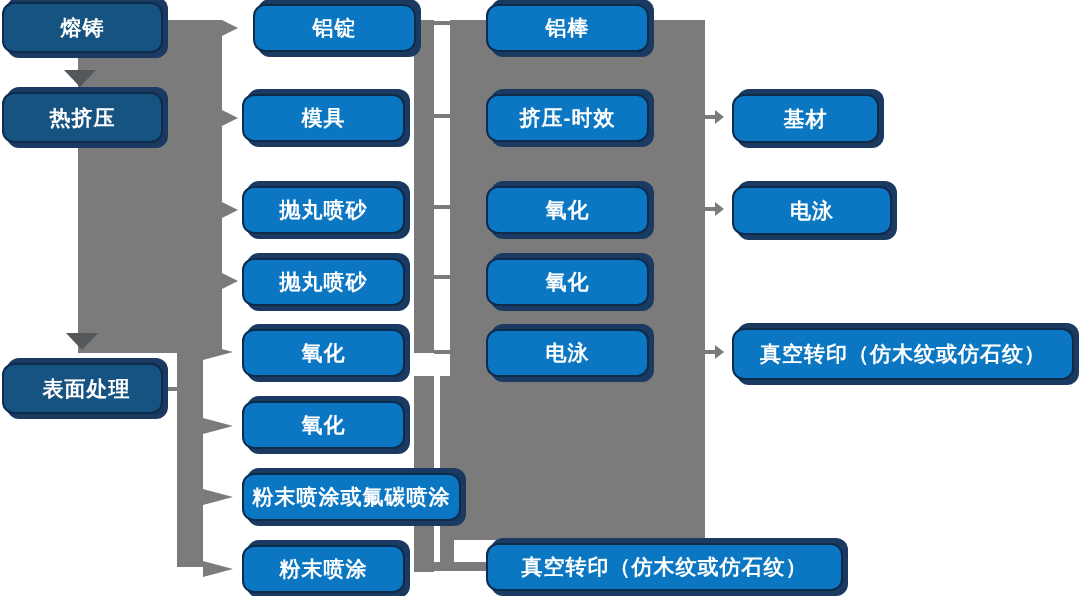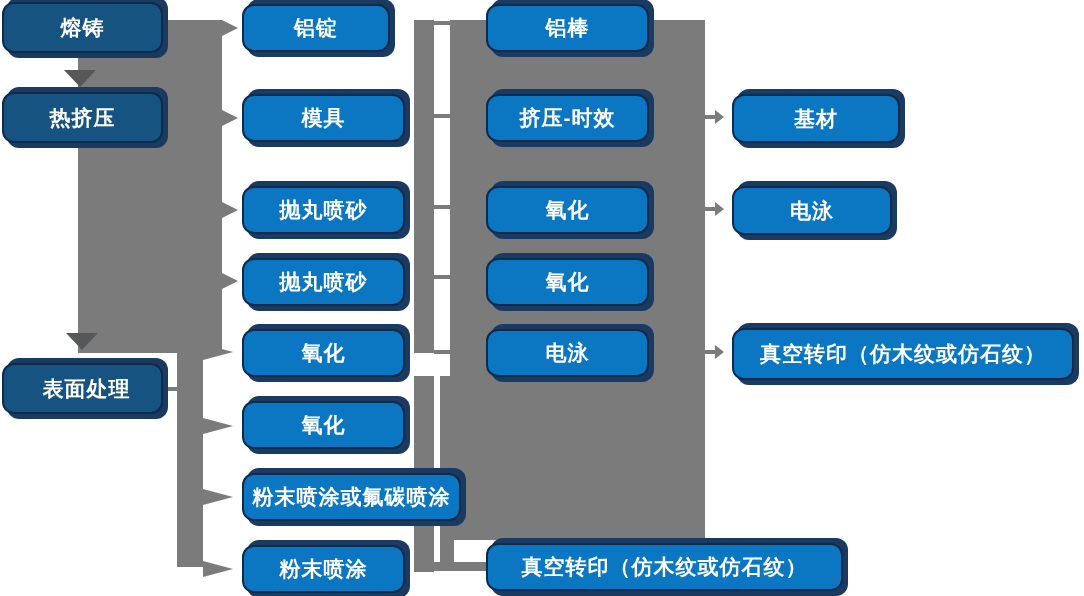--- a/index.html
+++ b/index.html
@@ -73,33 +73,33 @@
   <div class="tri right-thin" style="left:715px;top:110px;"></div>
   <div class="gray" style="left:703px;top:207px;width:12px;height:4px;"></div>
   <div class="tri right-thin" style="left:715px;top:202px;"></div>
   <div class="gray" style="left:703px;top:350px;width:12px;height:4px;"></div>
   <div class="tri right-thin" style="left:715px;top:345px;"></div>
 
   <div class="node dark" style="left:2px;top:2px;width:161px;height:51px;">熔铸</div>
   <div class="node dark" style="left:2px;top:92px;width:161px;height:51px;font-family:Liberation Serif, serif;">热挤压</div>
   <div class="node dark" style="left:2px;top:363px;width:161px;height:51px;padding-left:8px;">表面处理</div>
 
-  <div class="node" style="left:242px;top:4px;width:148px;height:48px;">铝锭</div>
+  <div class="node" style="left:253px;top:4px;width:163px;height:48px;">铝锭</div>
   <div class="node" style="left:242px;top:94px;width:163px;height:48px;">模具</div>
   <div class="node" style="left:242px;top:186px;width:163px;height:48px;">抛丸喷砂</div>
   <div class="node" style="left:242px;top:258px;width:163px;height:48px;">抛丸喷砂</div>
   <div class="node" style="left:242px;top:329px;width:163px;height:48px;">氧化</div>
   <div class="node" style="left:242px;top:401px;width:163px;height:48px;">氧化</div>
   <div class="node" style="left:242px;top:473px;width:219px;height:48px;">粉末喷涂或氟碳喷涂</div>
   <div class="node" style="left:242px;top:545px;width:163px;height:48px;">粉末喷涂</div>
 
   <div class="node" style="left:486px;top:4px;width:163px;height:48px;">铝棒</div>
   <div class="node" style="left:486px;top:94px;width:163px;height:48px;">挤压-时效</div>
   <div class="node" style="left:486px;top:186px;width:163px;height:48px;">氧化</div>
   <div class="node" style="left:486px;top:258px;width:163px;height:48px;">氧化</div>
   <div class="node" style="left:486px;top:329px;width:163px;height:48px;">电泳</div>
   <div class="node" style="left:486px;top:543px;width:357px;height:48px;">真空转印（仿木纹或仿石纹）</div>
 
-  <div class="node" style="left:732px;top:94px;width:168px;height:49px;">基材</div>
+  <div class="node" style="left:732px;top:94px;width:147px;height:49px;">基材</div>
   <div class="node" style="left:732px;top:186px;width:160px;height:49px;">电泳</div>
   <div class="node" style="left:732px;top:328px;width:342px;height:52px;">真空转印（仿木纹或仿石纹）</div>
 
 </div>
 
 </body></html>

